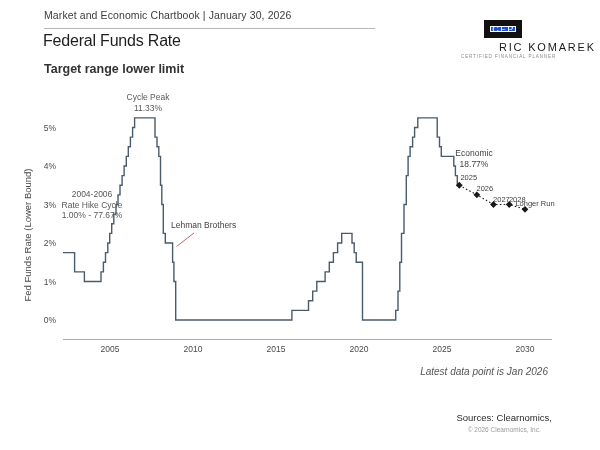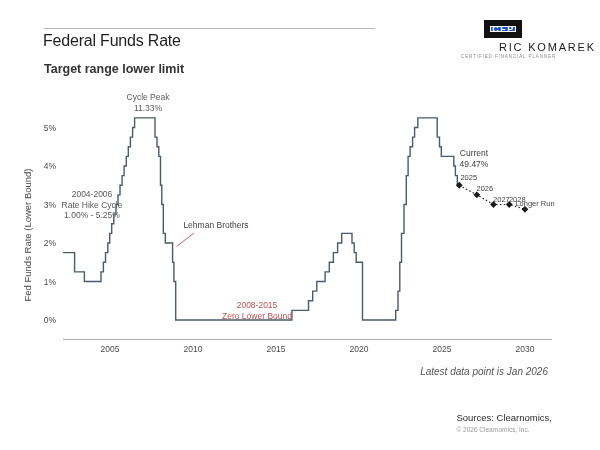--- a/index.html
+++ b/index.html
@@ -5,35 +5,35 @@
   html,body{margin:0;padding:0;background:#fff;}
   #page{position:relative;width:600px;height:450px;background:#ffffff;overflow:hidden;
         font-family:"Liberation Sans",sans-serif;-webkit-font-smoothing:antialiased;}
   .abs{position:absolute;}
   #chartbook-header{left:44px;top:9px;font-size:10.5px;color:#3d3d3d;letter-spacing:0.1px;}
   #header-rule{left:44px;top:28px;width:331px;height:1px;background:#b7b7b7;}
   #page-title{left:43px;top:32px;font-size:16px;color:#1f1f1f;letter-spacing:-0.2px;}
   #page-subtitle{left:44px;top:62px;font-size:12.5px;font-weight:600;color:#333;}
   
   #logo{left:461px;top:18px;width:84px;text-align:center;}
-  #logo .badge{display:inline-block;background:#1d4ed8;color:#fff;font-weight:bold;font-size:9px;
+  #logo .badge{display:inline-block;background:#1d4ed8;color:#fff;font-weight:normal;font-size:9px;
                letter-spacing:1.5px;padding:2px 5px 2px 6px;border:2px solid #111;
                box-shadow:inset 0 0 0 4px #111, inset 0 0 0 5px #fff;}
   #logo .badge span{position:relative;z-index:2;}
   #logo .name{font-size:11px;letter-spacing:1.8px;color:#1a1a1a;margin-top:3px;white-space:nowrap;padding-left:38px;}
   #logo .tagline{font-size:4.5px;letter-spacing:0.9px;color:#8a8a8a;margin-top:1px;white-space:nowrap;}
   
   .anno{font-size:8.5px;line-height:10.5px;color:#595959;text-align:center;}
   #anno-cycle-peak{left:108px;top:92px;width:80px;text-align:center;}
   #anno-rate-hike{left:48px;top:189px;width:88px;text-align:center;}
-  #anno-lehman{left:171px;top:220px;width:90px;text-align:center;color:#3f3f3f;}
+  #anno-lehman{left:171px;top:220px;width:90px;text-align:left;color:#3f3f3f;}
   #anno-zlb{left:203px;top:300px;width:108px;color:#c0504d;}
   #anno-current{left:449px;top:148px;width:50px;color:#3f3f3f;}
   #footnote{right:52px;top:366px;font-size:10px;font-style:italic;color:#555;}
-  #footer{right:48px;top:412px;text-align:left;}
+  #footer{right:48px;top:412px;text-align:center;}
   #footer .src{font-size:9.5px;line-height:11.5px;color:#2b2b2b;}
   #footer .copy{font-size:6.5px;color:#9a9a9a;margin-top:2px;}
   svg text{font-family:"Liberation Sans",sans-serif;}
 </style>
 </head>
 <body>
 
 <div id="page">
 
   <svg id="chart-svg" class="abs" style="left:0;top:0" width="600" height="450" viewBox="0 0 600 450">
@@ -59,52 +59,49 @@
       <text x="484.85999999999854" y="191.375" text-anchor="middle" font-size="7.5" fill="#3f3f3f">2026</text>
       <rect x="491.0599999999985" y="202.1" width="4.8" height="4.8" fill="#1a1a1a" transform="rotate(45 493.4599999999985 204.5)"></rect>
       <text x="501.4599999999985" y="202" text-anchor="middle" font-size="7.5" fill="#3f3f3f">2027</text>
       <rect x="506.8299999999993" y="202.1" width="4.8" height="4.8" fill="#1a1a1a" transform="rotate(45 509.2299999999993 204.5)"></rect>
       <text x="517.2299999999993" y="202" text-anchor="middle" font-size="7.5" fill="#3f3f3f">2028</text>
       <rect x="522.6" y="206.9125" width="4.8" height="4.8" fill="#1a1a1a" transform="rotate(45 525 209.3125)"></rect>
       <text x="535" y="205.8125" text-anchor="middle" font-size="7.5" fill="#3f3f3f">Longer Run</text>
       <line x1="194" y1="233" x2="176.5" y2="246.5" stroke="#c0504d" stroke-width="0.9"></line>
     </svg>
 
+  <div class="abs" id="chartbook-header">Market and Economic Chartbook | January 30, 2026</div>
   <div class="abs" id="header-rule"></div>
 
   <div class="abs" id="logo">
     <div class="badge"><span>CFP</span></div>
     <div class="name">RIC KOMAREK</div>
     <div class="tagline">CERTIFIED FINANCIAL PLANNER</div>
   </div>
 
   <div class="abs" id="page-title">Federal Funds Rate</div>
   <div class="abs" id="page-subtitle">Target range lower limit</div>
 
   <div class="abs anno" id="anno-cycle-peak">
     <div>Cycle Peak</div>
     <div>11.33%</div>
   </div>
 
   <div class="abs anno" id="anno-rate-hike">
     <div>2004-2006</div>
     <div>Rate Hike Cycle</div>
-    <div>1.00% - 5.25%</div>
+    <div>1.00% - 77.67%</div>
   </div>
 
   <div class="abs anno" id="anno-lehman">Lehman Brothers</div>
 
-  <div class="abs anno" id="anno-zlb">
-    <div>2008-2015</div>
-    <div>Zero Lower Bound</div>
-  </div>
 
   <div class="abs anno" id="anno-current">
-    <div>Current</div>
-    <div>49.47%</div>
+    <div>Economic</div>
+    <div>18.77%</div>
   </div>
 
   <div class="abs" id="footnote">Latest data point is Jan 2026</div>
 
   <div class="abs" id="footer">
     <div class="src">Sources: Clearnomics,</div>
     <div class="copy">© 2026 Clearnomics, Inc.</div>
   </div>
 
 </div>

